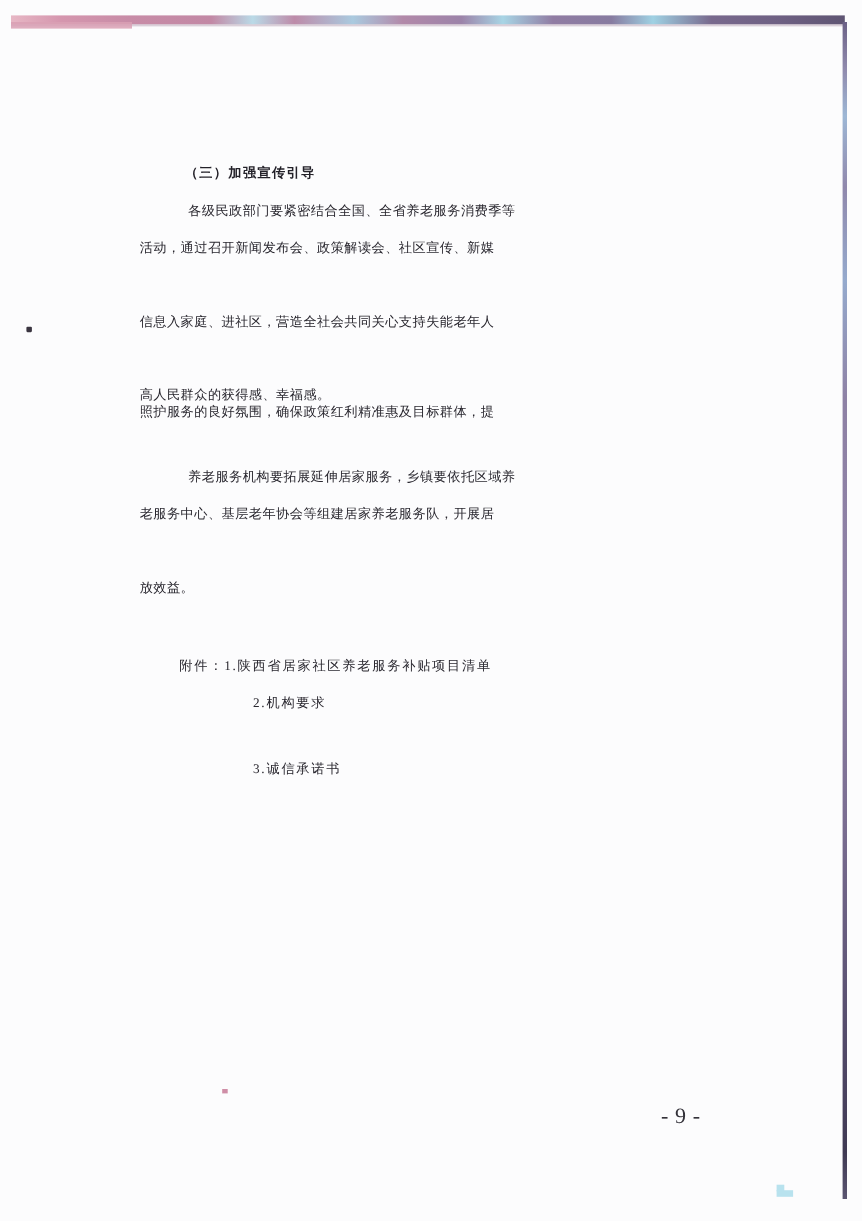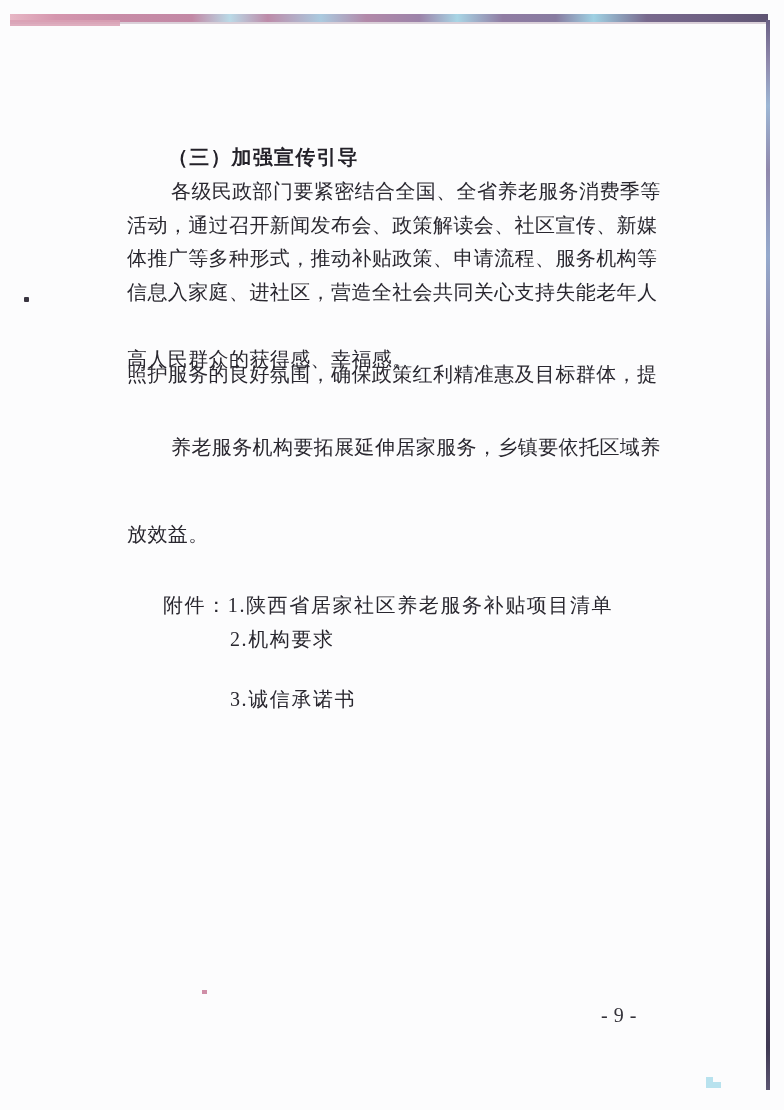--- a/index.html
+++ b/index.html
@@ -81,21 +81,21 @@
     position: absolute;
     left: 706px;
     top: 1082px;
     width: 15px;
     height: 6px;
     background: #b8e2ee;
   }
   
   .line {
     position: absolute;
-    font-size: 20px;
+    font-size: 12px;
     line-height: 30px;
     letter-spacing: 0.4px;
     white-space: nowrap;
     color: #29272f;
   }
   .heading {
     font-weight: 700;
     color: #232129;
     letter-spacing: 1.2px;
   }
@@ -122,27 +122,27 @@
   <div class="right-edge"></div>
   <div class="speck-black"></div>
   <div class="speck-pink"></div>
   <div class="mark-cyan-a"></div>
   <div class="mark-cyan-b"></div>
 
   <div class="line heading" style="left:168px; top:142px;">（三）加强宣传引导</div>
 
   <div class="line" style="left:171px; top:176px;">各级民政部门要紧密结合全国、全省养老服务消费季等</div>
   <div class="line" style="left:127px; top:210px;">活动，通过召开新闻发布会、政策解读会、社区宣传、新媒</div>
-  <div class="line" style="left:127px; top:243px;">体推广等多种形式，推动补贴政策、申请流程、服务机构等</div>
   <div class="line" style="left:127px; top:277px;">信息入家庭、进社区，营造全社会共同关心支持失能老年人</div>
   <div class="line" style="left:127px; top:311px;margin-top:48px;">照护服务的良好氛围，确保政策红利精准惠及目标群体，提</div>
   <div class="line" style="left:127px; top:344px;">高人民群众的获得感、幸福感。</div>
 
 
-  <div class="line" style="left:171px; top:432px;">养老服务机构要拓展延伸居家服务，乡镇要依托区域养</div>
+  <div class="line" style="left:171px; top:418px;">养老服务机构要拓展延伸居家服务，乡镇要依托区域养</div>
+  <div class="line" style="left:127px; top:452px;">老服务中心、基层老年协会等组建居家养老服务队，开展居</div>
   <div class="line" style="left:127px; top:519px;">放效益。</div>
 
   <div class="line att" style="left:163px; top:590px;">
     <span>附件：</span><span>1.陕西省居家社区养老服务补贴项目清单</span>
   </div>
   <div class="line att" style="left:230px; top:624px;">2.机构要求</div>
   <div class="line att" style="left:230px; top:684px;">3.诚信承诺书</div>
 
   <div class="page-number">-9-</div>
 

